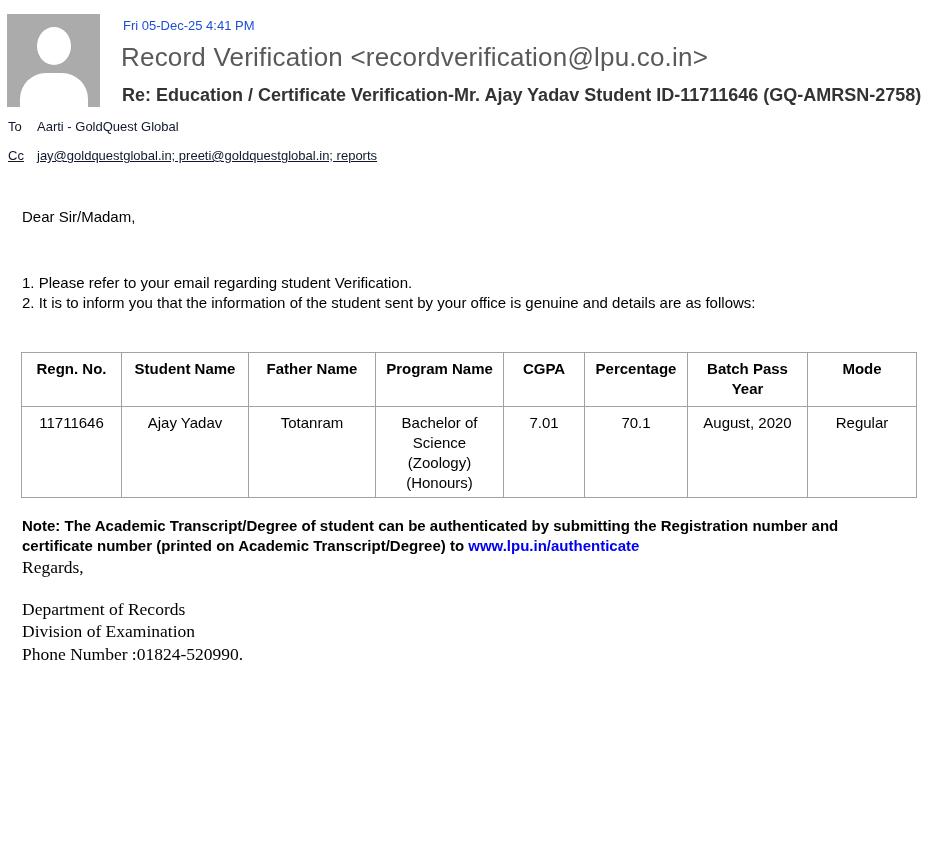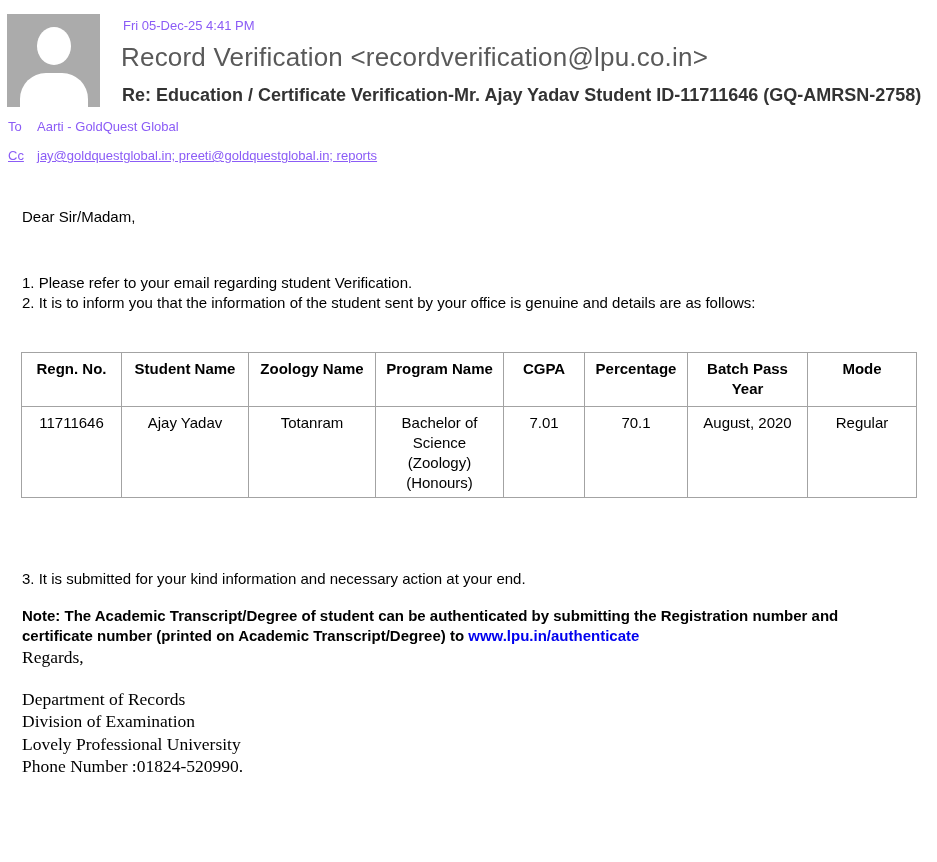--- a/index.html
+++ b/index.html
@@ -35,21 +35,21 @@
     left: 50%; bottom: -18px;
     transform: translateX(-50%);
     width: 68px; height: 52px;
     border-radius: 26px 26px 0 0;
     background: #ffffff;
   }
   .timestamp {
     position: absolute;
     left: 123px; top: 18px;
     font-size: 13px;
-    color: #8b5cf6;
+    color: #1d4ed8;
   }
   .sender {
     position: absolute;
     left: 121px; top: 42px;
     font-size: 26px;
     font-weight: 300;
     color: #595959;
     letter-spacing: 0.2px;
     white-space: nowrap;
   }
@@ -59,21 +59,21 @@
     font-size: 18px;
     font-weight: 700;
     color: #333333;
     white-space: nowrap;
     text-align: right;
   }
   .recip-row {
     position: absolute;
     left: 8px;
     font-size: 13px;
-    color: #8b5cf6;
+    color: #0f172a;
     display: flex;
   }
   .recip-row.to { top: 119px; }
   .recip-row.cc { top: 148px; text-decoration: underline; }
   .recip-label { width: 29px; flex: 0 0 29px; }
   .recip-value { white-space: nowrap; }
 
   
   .mailbody {
     position: absolute;
@@ -170,21 +170,21 @@
           <col class="c4">
         <col class="c5">
           <col class="c6">
           <col class="c7">
           <col class="c8">
       </colgroup>
       <thead>
         <tr>
           <th>Regn. No.</th>
           <th>Student Name</th>
-          <th>Zoology Name</th>
+          <th>Father Name</th>
           <th>Program Name</th>
           <th>CGPA</th>
           <th>Percentage</th>
           <th>Batch Pass Year</th>
           <th>Mode</th>
         </tr>
       </thead>
       <tbody>
         <tr>
           <td>11711646</td>
@@ -192,26 +192,24 @@
           <td>Totanram</td>
           <td>Bachelor of Science (Zoology) (Honours)</td>
           <td>7.01</td>
           <td>70.1</td>
           <td>August, 2020</td>
           <td>Regular</td>
         </tr>
       </tbody>
     </table>
 
-    <p class="point3">3. It is submitted for your kind information and necessary action at your end.</p>
 
     <p class="note"><span>Note: The Academic Transcript/Degree of student can be authenticated by submitting the Registration number and certificate number (printed on Academic Transcript/Degree) to </span><a>www.lpu.in/authenticate</a></p>
 
     <div class="signature">
       <p class="closing">Regards,</p>
       <p class="sig-line">Department of Records</p>
       <p class="sig-line">Division of Examination</p>
-      <p class="sig-line">Lovely Professional University</p>
       <p class="sig-line">Phone Number :01824-520990.</p>
     </div>
 
   </div>
 </div>
 
 </body></html>

